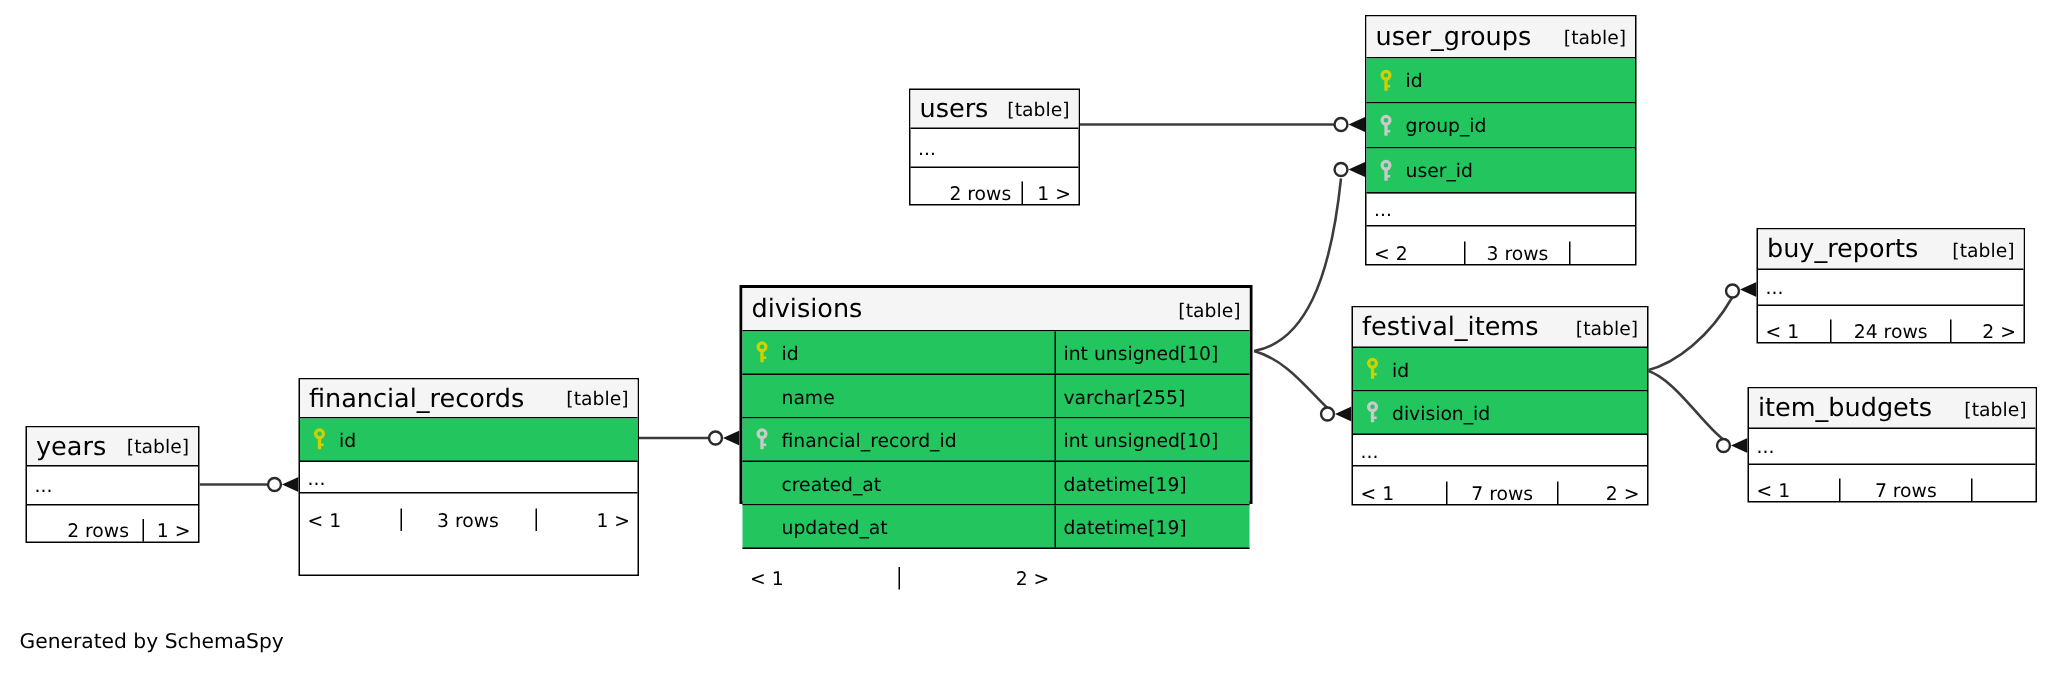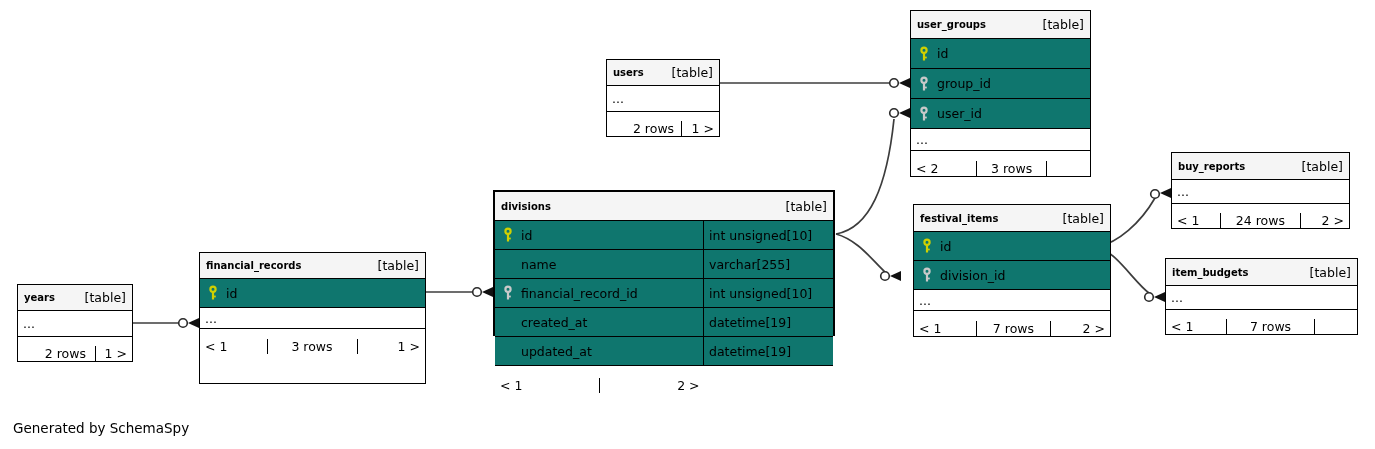--- a/index.html
+++ b/index.html
@@ -12,23 +12,23 @@
   
   #rels{position:absolute;left:0;top:0;z-index:1;pointer-events:none;}
   #rels path.link{fill:none;stroke:#3c3c3c;stroke-width:1.7px;}
   #rels circle.dot{fill:#ffffff;stroke:#2a2a2a;stroke-width:1.6px;}
   #rels path.arrow{fill:#111;stroke:none;}
   
   .tbox{position:absolute;background:#fff;border:1px solid #000;z-index:2;}
   .tbox.emph{border-width:2px;}
   .thead{display:flex;justify-content:space-between;align-items:center;
          background:#f5f5f5;border-bottom:1px solid #000;padding:0 6px;}
-  .tname{font-weight:bold;font-size:10px;white-space:nowrap;}
+  .tname{font-weight:normal;font-size:17px;white-space:nowrap;}
   .ttag{font-size:12.5px;white-space:nowrap;margin-left:8px;}
-  .trow{display:flex;align-items:center;border-bottom:1px solid #000;background:#0f766e;}
+  .trow{display:flex;align-items:center;border-bottom:1px solid #000;background:#22c55e;}
   .kic{width:26px;min-width:26px;display:flex;justify-content:center;align-items:center;}
   .cname{flex:1;white-space:nowrap;}
   .ctype{width:130px;min-width:130px;border-left:1px solid #000;align-self:stretch;
          display:flex;align-items:center;padding-left:5px;white-space:nowrap;}
   .erow{display:flex;align-items:center;padding-left:5px;border-bottom:1px solid #000;}
   .tfoot{display:flex;align-items:flex-end;}
   .fc{display:flex;align-items:center;white-space:nowrap;}
   .fl{padding-left:5px;border-right:1px solid #000;}
   .fm{justify-content:center;border-right:1px solid #000;}
   .fr{justify-content:flex-end;padding-right:5px;}
@@ -41,21 +41,21 @@
 
   #t-user_groups{left:910px;top:10px;width:181px;height:167px;}
   #t-user_groups .thead{height:28px}#t-user_groups .trow{height:30px}
   #t-user_groups .erow{height:22px}#t-user_groups .tfoot{height:25px}
   #t-user_groups .fl{width:37%}#t-user_groups .fm{width:39%}#t-user_groups .fr{width:24%}
 
   #t-buy_reports{left:1171px;top:152px;width:179px;height:77px;}
   #t-buy_reports .thead{height:27px}#t-buy_reports .erow{height:24px}#t-buy_reports .tfoot{height:24px}
   #t-buy_reports .fl{width:27.5%}#t-buy_reports .fm{width:45.5%}#t-buy_reports .fr{width:27%}
 
-  #t-festival_items{left:901px;top:204px;width:198px;height:133px;margin-left:12px;}
+  #t-festival_items{left:901px;top:204px;width:198px;height:133px;}
   #t-festival_items .thead{height:27px}#t-festival_items .trow{height:29px}
   #t-festival_items .erow{height:21px}#t-festival_items .tfoot{height:25px}
   #t-festival_items .fl{width:32%}#t-festival_items .fm{width:38%}#t-festival_items .fr{width:30%}
 
   #t-item_budgets{left:1165px;top:258px;width:193px;height:77px;}
   #t-item_budgets .thead{height:27px}#t-item_budgets .erow{height:24px}#t-item_budgets .tfoot{height:24px}
   #t-item_budgets .fl{width:32%}#t-item_budgets .fm{width:46%}#t-item_budgets .fr{width:22%}
 
   #t-divisions{left:493px;top:190px;width:342px;height:146px;}
   #t-divisions .thead{height:29px}#t-divisions .trow{height:29px}#t-divisions .tfoot{height:27px}

